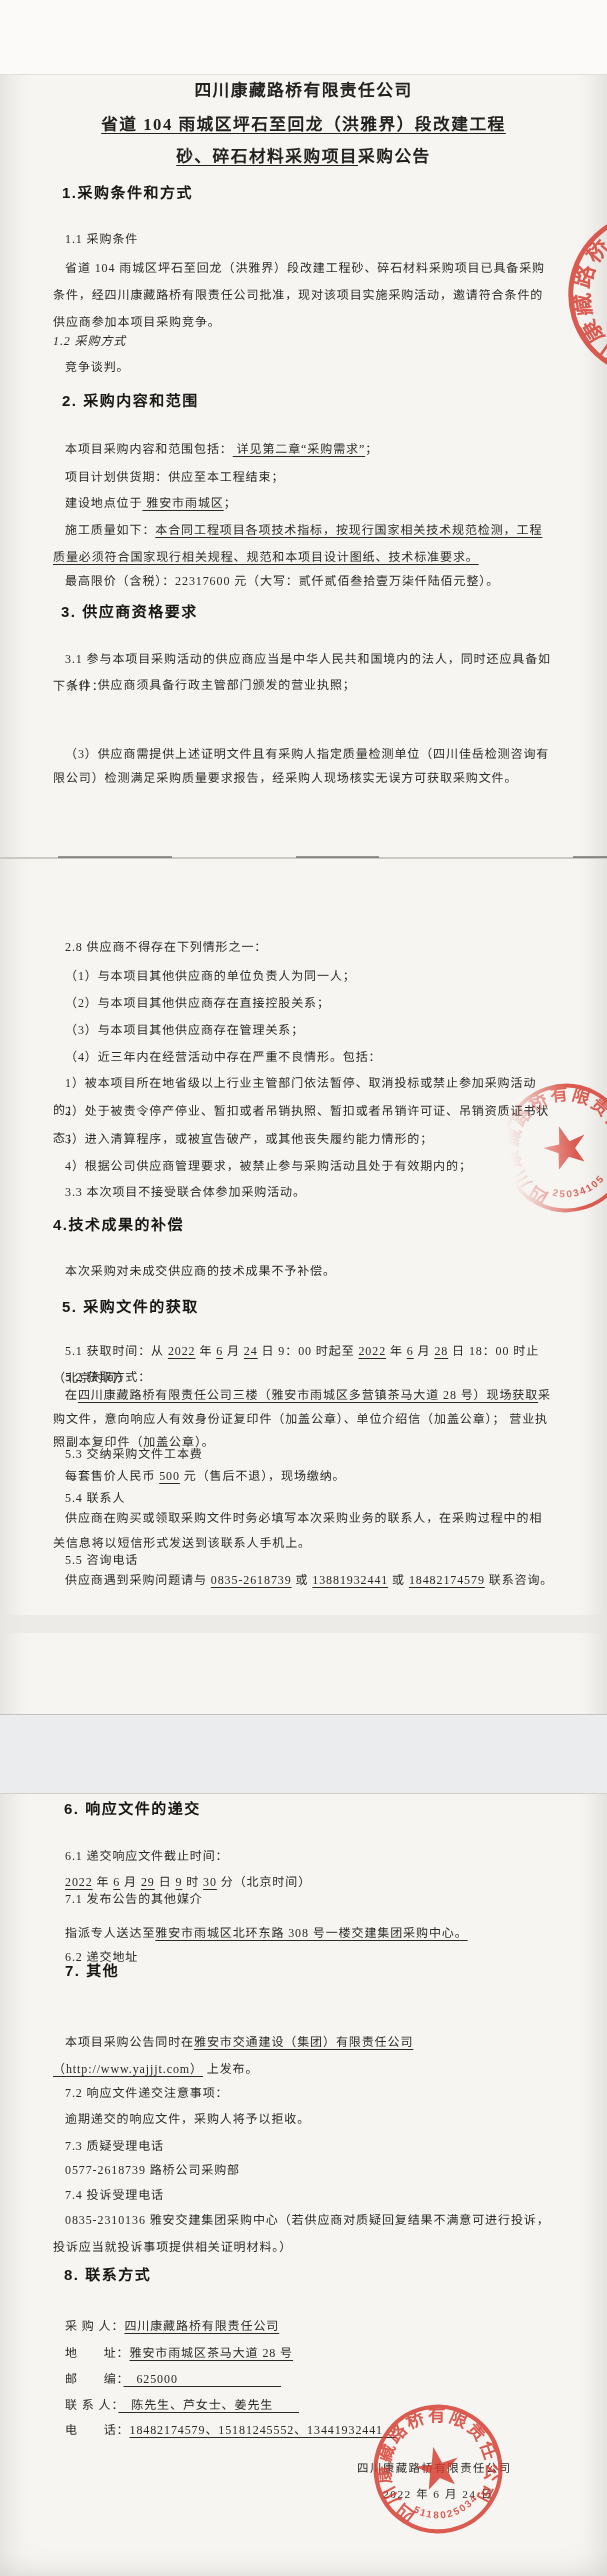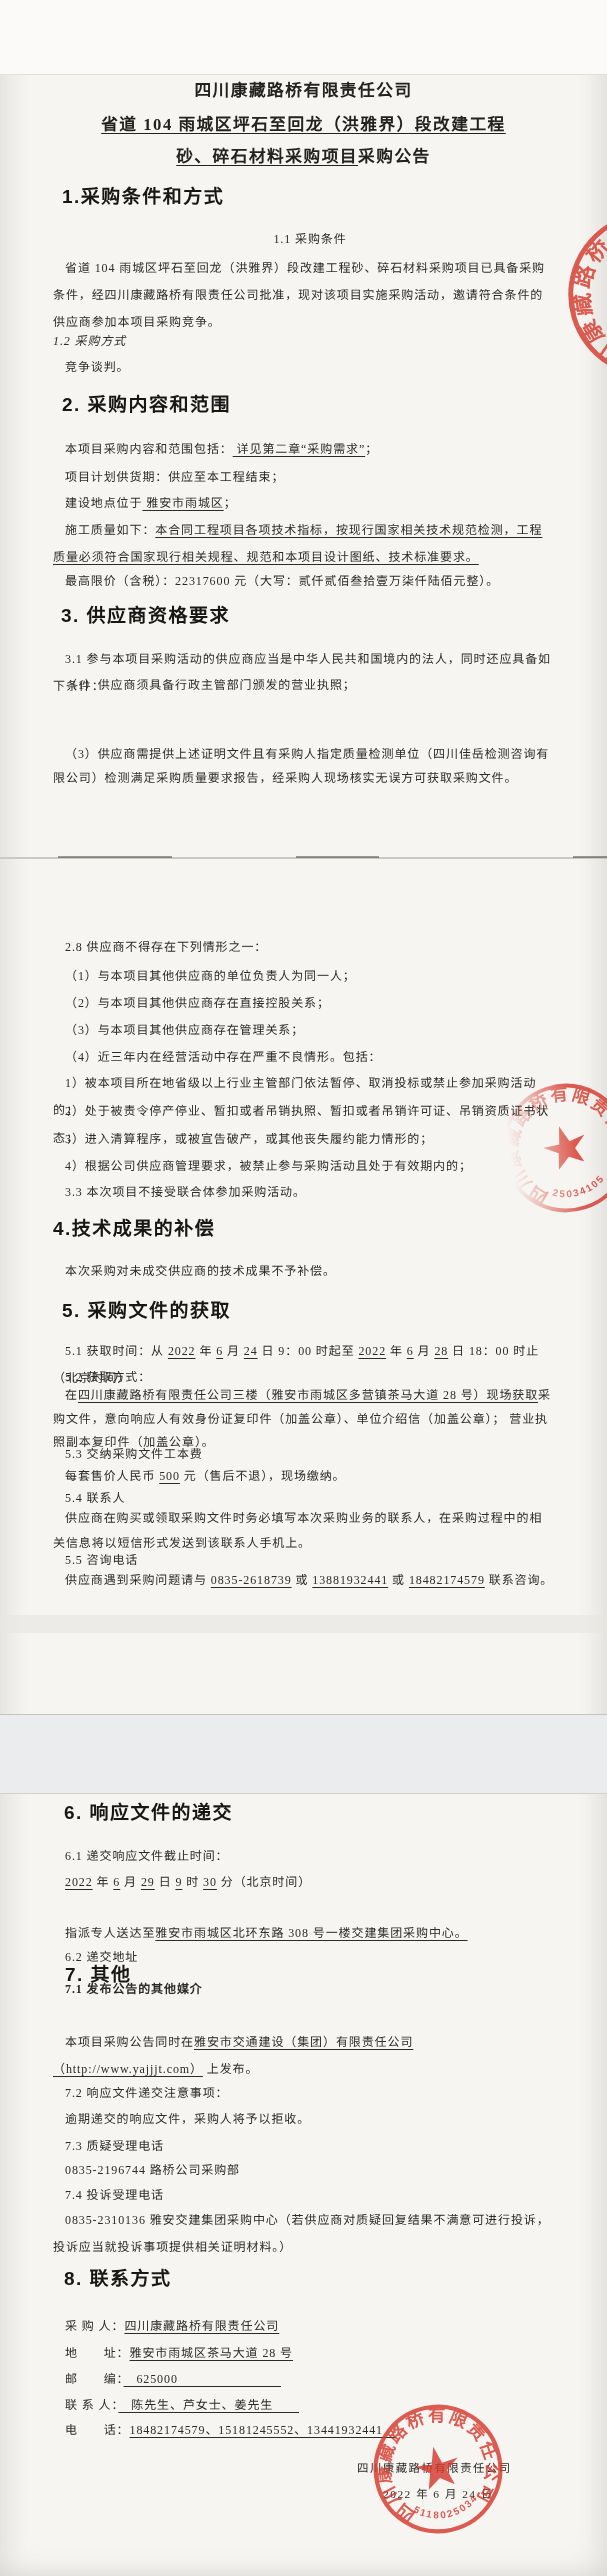--- a/index.html
+++ b/index.html
@@ -9,21 +9,21 @@
     box-shadow:inset 0 0 38px rgba(0,0,0,.06), inset 10.6px 0 23px rgba(0,0,0,.045), inset -10.6px 0 23px rgba(0,0,0,.05);
   }
   
   .strip-top{position:absolute;left:0;top:0;width:607px;height:74px;background:#fbfaf8;border-bottom:0.8px solid #e3e0db;}
   .seam1{position:absolute;left:0;top:857px;width:607px;height:1.5px;background:#ccc9c3;}
   .seam1-dark{position:absolute;top:856px;height:2.3px;background:#4a4845;opacity:.55;}
   .smudge{position:absolute;left:0;top:1615px;width:607px;height:18px;background:#e9e7e3;opacity:.7;}
   .band{position:absolute;left:0;top:1714px;width:607px;height:78px;background:#ebecee;border-top:0.8px solid #c6c3be;border-bottom:0.8px solid #d2d0cc;}
   
   .t{position:absolute;left:0;width:607px;text-align:center;font-size:16.7px;font-weight:600;color:#242220;letter-spacing:1.5px;}
-  .h{position:absolute;font-family:"Liberation Sans","DejaVu Sans",sans-serif;font-weight:700;font-size:19px;color:#181715;letter-spacing:1.5px;}
+  .h{position:absolute;font-family:"Liberation Sans","DejaVu Sans",sans-serif;font-weight:700;font-size:15px;color:#181715;letter-spacing:1.5px;}
   .ln{position:absolute;left:53px;width:502px;font-size:12px;line-height:26.6px;color:#2d2b28;letter-spacing:0.9px;white-space:pre-wrap;}
   .ind{text-indent:12px;}
   .u{text-decoration:underline;text-underline-offset:3px;text-decoration-thickness:0.8px;}
   .sig{position:absolute;font-size:11.4px;color:#2d2b28;letter-spacing:1.5px;}
   
   .seal{position:absolute;opacity:.82;z-index:5;}
   .seal text{font-family:"Liberation Sans","DejaVu Sans",sans-serif;font-weight:700;}
   .fade-l{-webkit-mask-image:linear-gradient(100deg,rgba(0,0,0,0) 18%,#000 55%);mask-image:linear-gradient(100deg,rgba(0,0,0,0) 18%,#000 55%);}
   .fade-l2{-webkit-mask-image:linear-gradient(90deg,rgba(0,0,0,0) 45%,#000 80%);mask-image:linear-gradient(90deg,rgba(0,0,0,0) 45%,#000 80%);}
 </style>
@@ -38,21 +38,21 @@
   <div class="seam1-dark" style="left:296px;width:83px;"></div>
   <div class="seam1-dark" style="left:573px;width:34px;"></div>
   <div class="smudge"></div>
   <div class="band"></div>
 
   <div class="t" style="top:77px;"><span>四川康藏路桥有限责任公司</span></div>
   <div class="t" style="top:111px;"><span class="u">省道 104 雨城区坪石至回龙（洪雅界）段改建工程</span></div>
   <div class="t" style="top:143px;"><span class="u">砂、碎石材料采购项目</span><span>采购公告</span></div>
 
   <div class="h" style="top:181px;left:62px;">1.采购条件和方式</div>
-  <div class="ln ind" style="top:226px;text-align:center;">1.1 采购条件</div>
+  <div class="ln ind" style="top:226px;">1.1 采购条件</div>
   <div class="ln ind" style="top:255px;line-height:27px;">省道 104 雨城区坪石至回龙（洪雅界）段改建工程砂、碎石材料采购项目已具备采购条件，经四川康藏路桥有限责任公司批准，现对该项目实施采购活动，邀请符合条件的供应商参加本项目采购竞争。</div>
   <div class="ln" style="top:328px;font-style:italic;">1.2 采购方式</div>
   <div class="ln ind" style="top:354px;">竞争谈判。</div>
 
   <div class="h" style="top:389px;left:62px;">2. 采购内容和范围</div>
   <div class="ln ind" style="top:464px;">项目计划供货期：供应至本工程结束；</div>
   <div class="ln ind" style="top:436px;"><span>本项目采购内容和范围包括：</span><span class="u"> 详见第二章“采购需求”</span><span>；</span></div>
   <div class="ln ind" style="top:490px;"><span>建设地点位于</span><span class="u"> 雅安市雨城区</span><span>；</span></div>
   <div class="ln ind" style="top:517px;"><span>施工质量如下：</span><span class="u">本合同工程项目各项技术指标，按现行国家相关技术规范检测，工程质量必须符合国家现行相关规程、规范和本项目设计图纸、技术标准要求。</span></div>
   <div class="ln ind" style="top:568px;">最高限价（含税）：22317600 元（大写：贰仟贰佰叁拾壹万柒仟陆佰元整）。</div>
@@ -87,26 +87,26 @@
   <div class="ln ind" style="top:1547px;">5.5 咨询电话</div>
   <div class="ln ind" style="top:1567px;"><span>供应商遇到采购问题请与 </span><span class="u">0835-2618739</span><span> 或 </span><span class="u">13881932441</span><span> 或 </span><span class="u">18482174579</span><span> 联系咨询。</span></div>
 
   <div class="h" style="top:1797px;left:64px;">6. 响应文件的递交</div>
   <div class="ln ind" style="top:1843px;">6.1 递交响应文件截止时间：</div>
   <div class="ln ind" style="top:1869px;"><span class="u">2022</span><span> 年 </span><span class="u">6</span><span> 月 </span><span class="u">29</span><span> 日 </span><span class="u">9</span><span> 时 </span><span class="u">30</span><span> 分（北京时间）</span></div>
   <div class="ln ind" style="top:1944px;">6.2 递交地址</div>
   <div class="ln ind" style="top:1920px;"><span>指派专人送达至</span><span class="u">雅安市雨城区北环东路 308 号一楼交建集团采购中心。</span></div>
 
   <div class="h" style="top:1959px;left:65px;">7. 其他</div>
-  <div class="ln ind" style="top:1976px;font-weight:bold;">7.1 发布公告的其他媒介</div>
+  <div class="ln ind" style="top:1886px;">7.1 发布公告的其他媒介</div>
   <div class="ln ind" style="top:2029px;"><span>本项目采购公告同时在</span><span class="u">雅安市交通建设（集团）有限责任公司（http://www.yajjjt.com）</span><span> 上发布。</span></div>
   <div class="ln ind" style="top:2080px;">7.2 响应文件递交注意事项：</div>
   <div class="ln ind" style="top:2106px;">逾期递交的响应文件，采购人将予以拒收。</div>
   <div class="ln ind" style="top:2133px;">7.3 质疑受理电话</div>
-  <div class="ln ind" style="top:2157px;">0835-2196744 路桥公司采购部</div>
+  <div class="ln ind" style="top:2157px;">0577-2618739 路桥公司采购部</div>
   <div class="ln ind" style="top:2182px;">7.4 投诉受理电话</div>
   <div class="ln ind" style="top:2207px;">0835-2310136 雅安交建集团采购中心（若供应商对质疑回复结果不满意可进行投诉，投诉应当就投诉事项提供相关证明材料。）</div>
 
   <div class="h" style="top:2263px;left:64px;">8. 联系方式</div>
   <div class="ln ind" style="top:2313px;"><span>采 购 人：</span><span class="u">四川康藏路桥有限责任公司</span></div>
   <div class="ln ind" style="top:2340px;"><span>地　　址：</span><span class="u">雅安市雨城区茶马大道 28 号</span></div>
   <div class="ln ind" style="top:2366px;"><span>邮　　编：</span><span class="u">　625000　　　　　　　　</span></div>
   <div class="ln ind" style="top:2392px;"><span>联 系 人：</span><span class="u">　陈先生、芦女士、姜先生　　</span></div>
   <div class="ln ind" style="top:2417px;"><span>电　　话：</span><span class="u">18482174579、15181245552、13441932441　</span></div>
 

